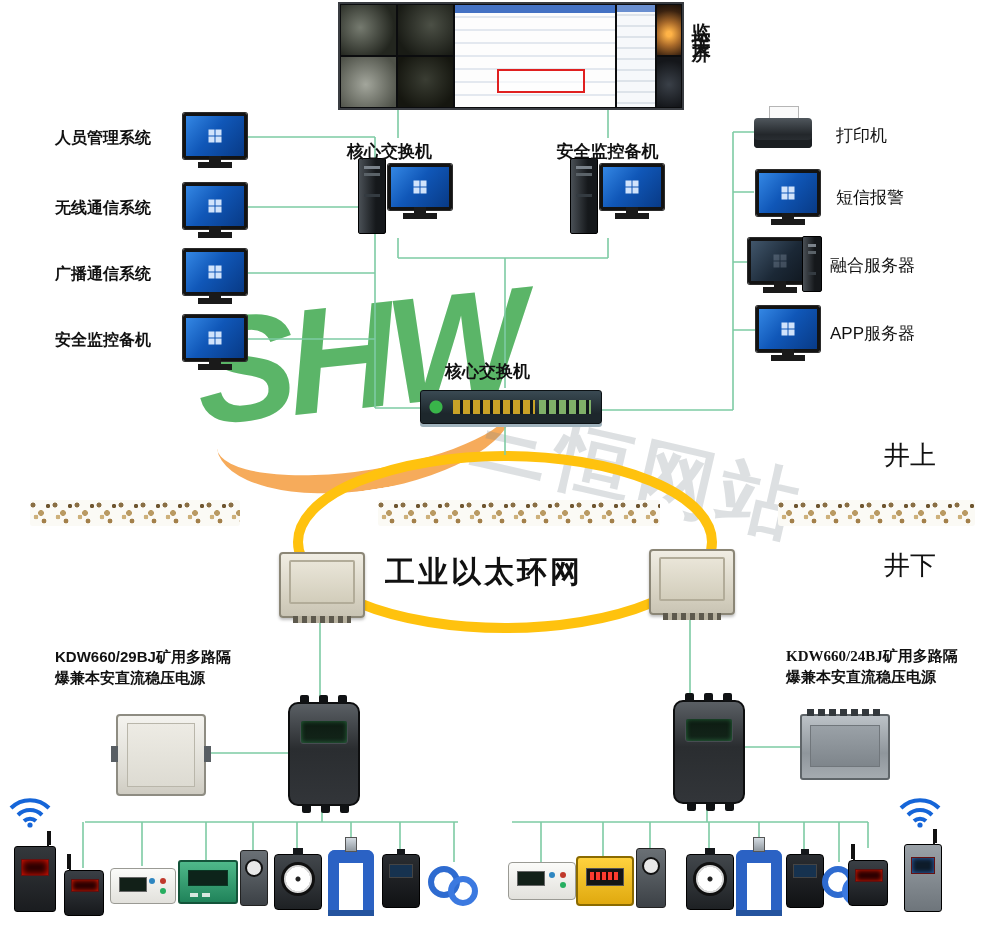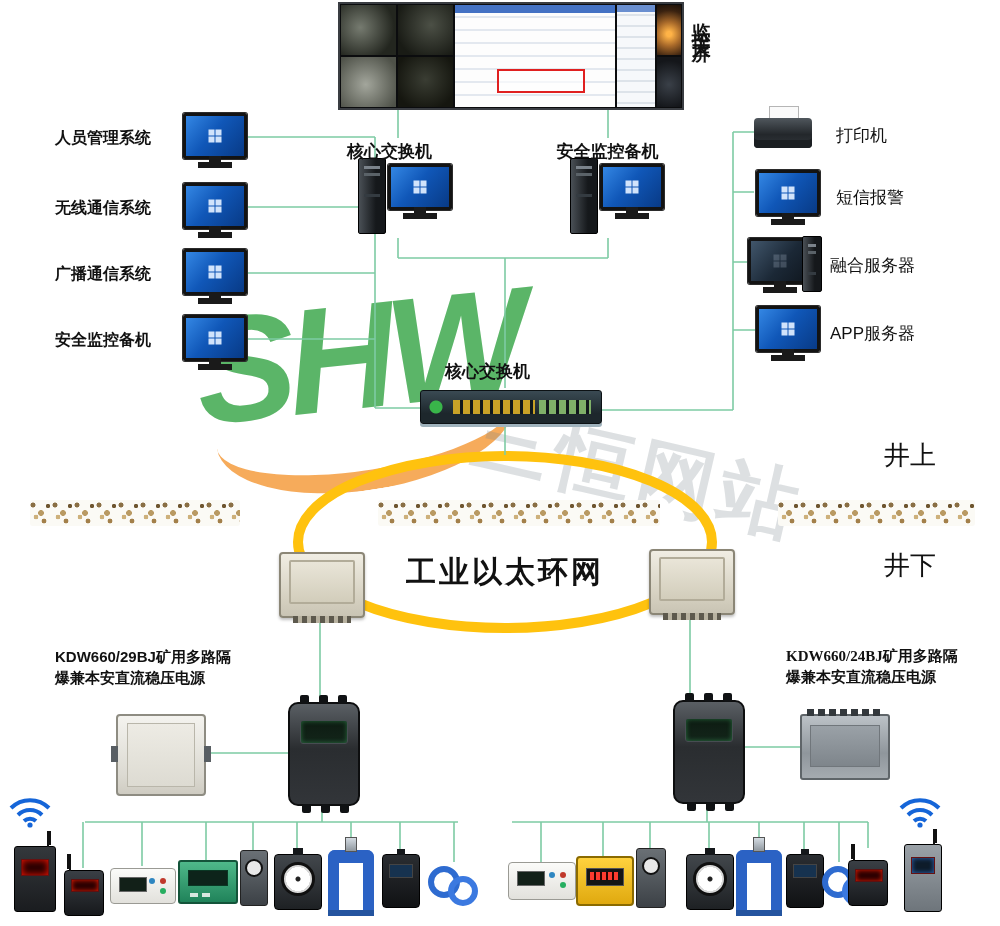--- a/index.html
+++ b/index.html
@@ -13,21 +13,21 @@
   .ground{z-index:3;}
   .comp{z-index:4;}
   .lbl{z-index:5;}
 
   
   .sys-label{font-size:16px;font-weight:600;line-height:1.2;}
   .host-label{font-size:17px;font-weight:bold;text-align:center;display:block;}
   .dev-label{font-size:17px;font-weight:normal;}
   .switch-label{font-size:17px;font-weight:bold;text-align:left;display:block;}
   .node-label{font-size:15px;font-weight:bold;line-height:21px;text-align:left;display:block;}
-  .ring-label{font-size:30px;font-weight:bold;letter-spacing:3px;text-align:center;display:block;}
+  .ring-label{font-size:30px;font-weight:bold;letter-spacing:3px;text-align:left;display:block;}
   .zone-label{font-family:"Liberation Serif","DejaVu Serif",serif;font-size:26px;}
   .vwall-label{writing-mode:vertical-rl;text-orientation:upright;font-size:19px;font-weight:bold;letter-spacing:7px;}
 
   
   .wm-logo{font-size:150px;font-weight:bold;font-style:italic;letter-spacing:-8px;
            color:rgba(62,168,78,.85);transform:rotate(-6deg);}
   .wm-swoosh{width:300px;height:110px;border-bottom:20px solid rgba(244,150,50,.8);
              border-radius:50%;transform:rotate(-9deg);}
   .wm-site{font-size:78px;font-weight:bold;letter-spacing:6px;white-space:nowrap;
            color:rgba(120,130,140,.25);transform:rotate(13deg);}

